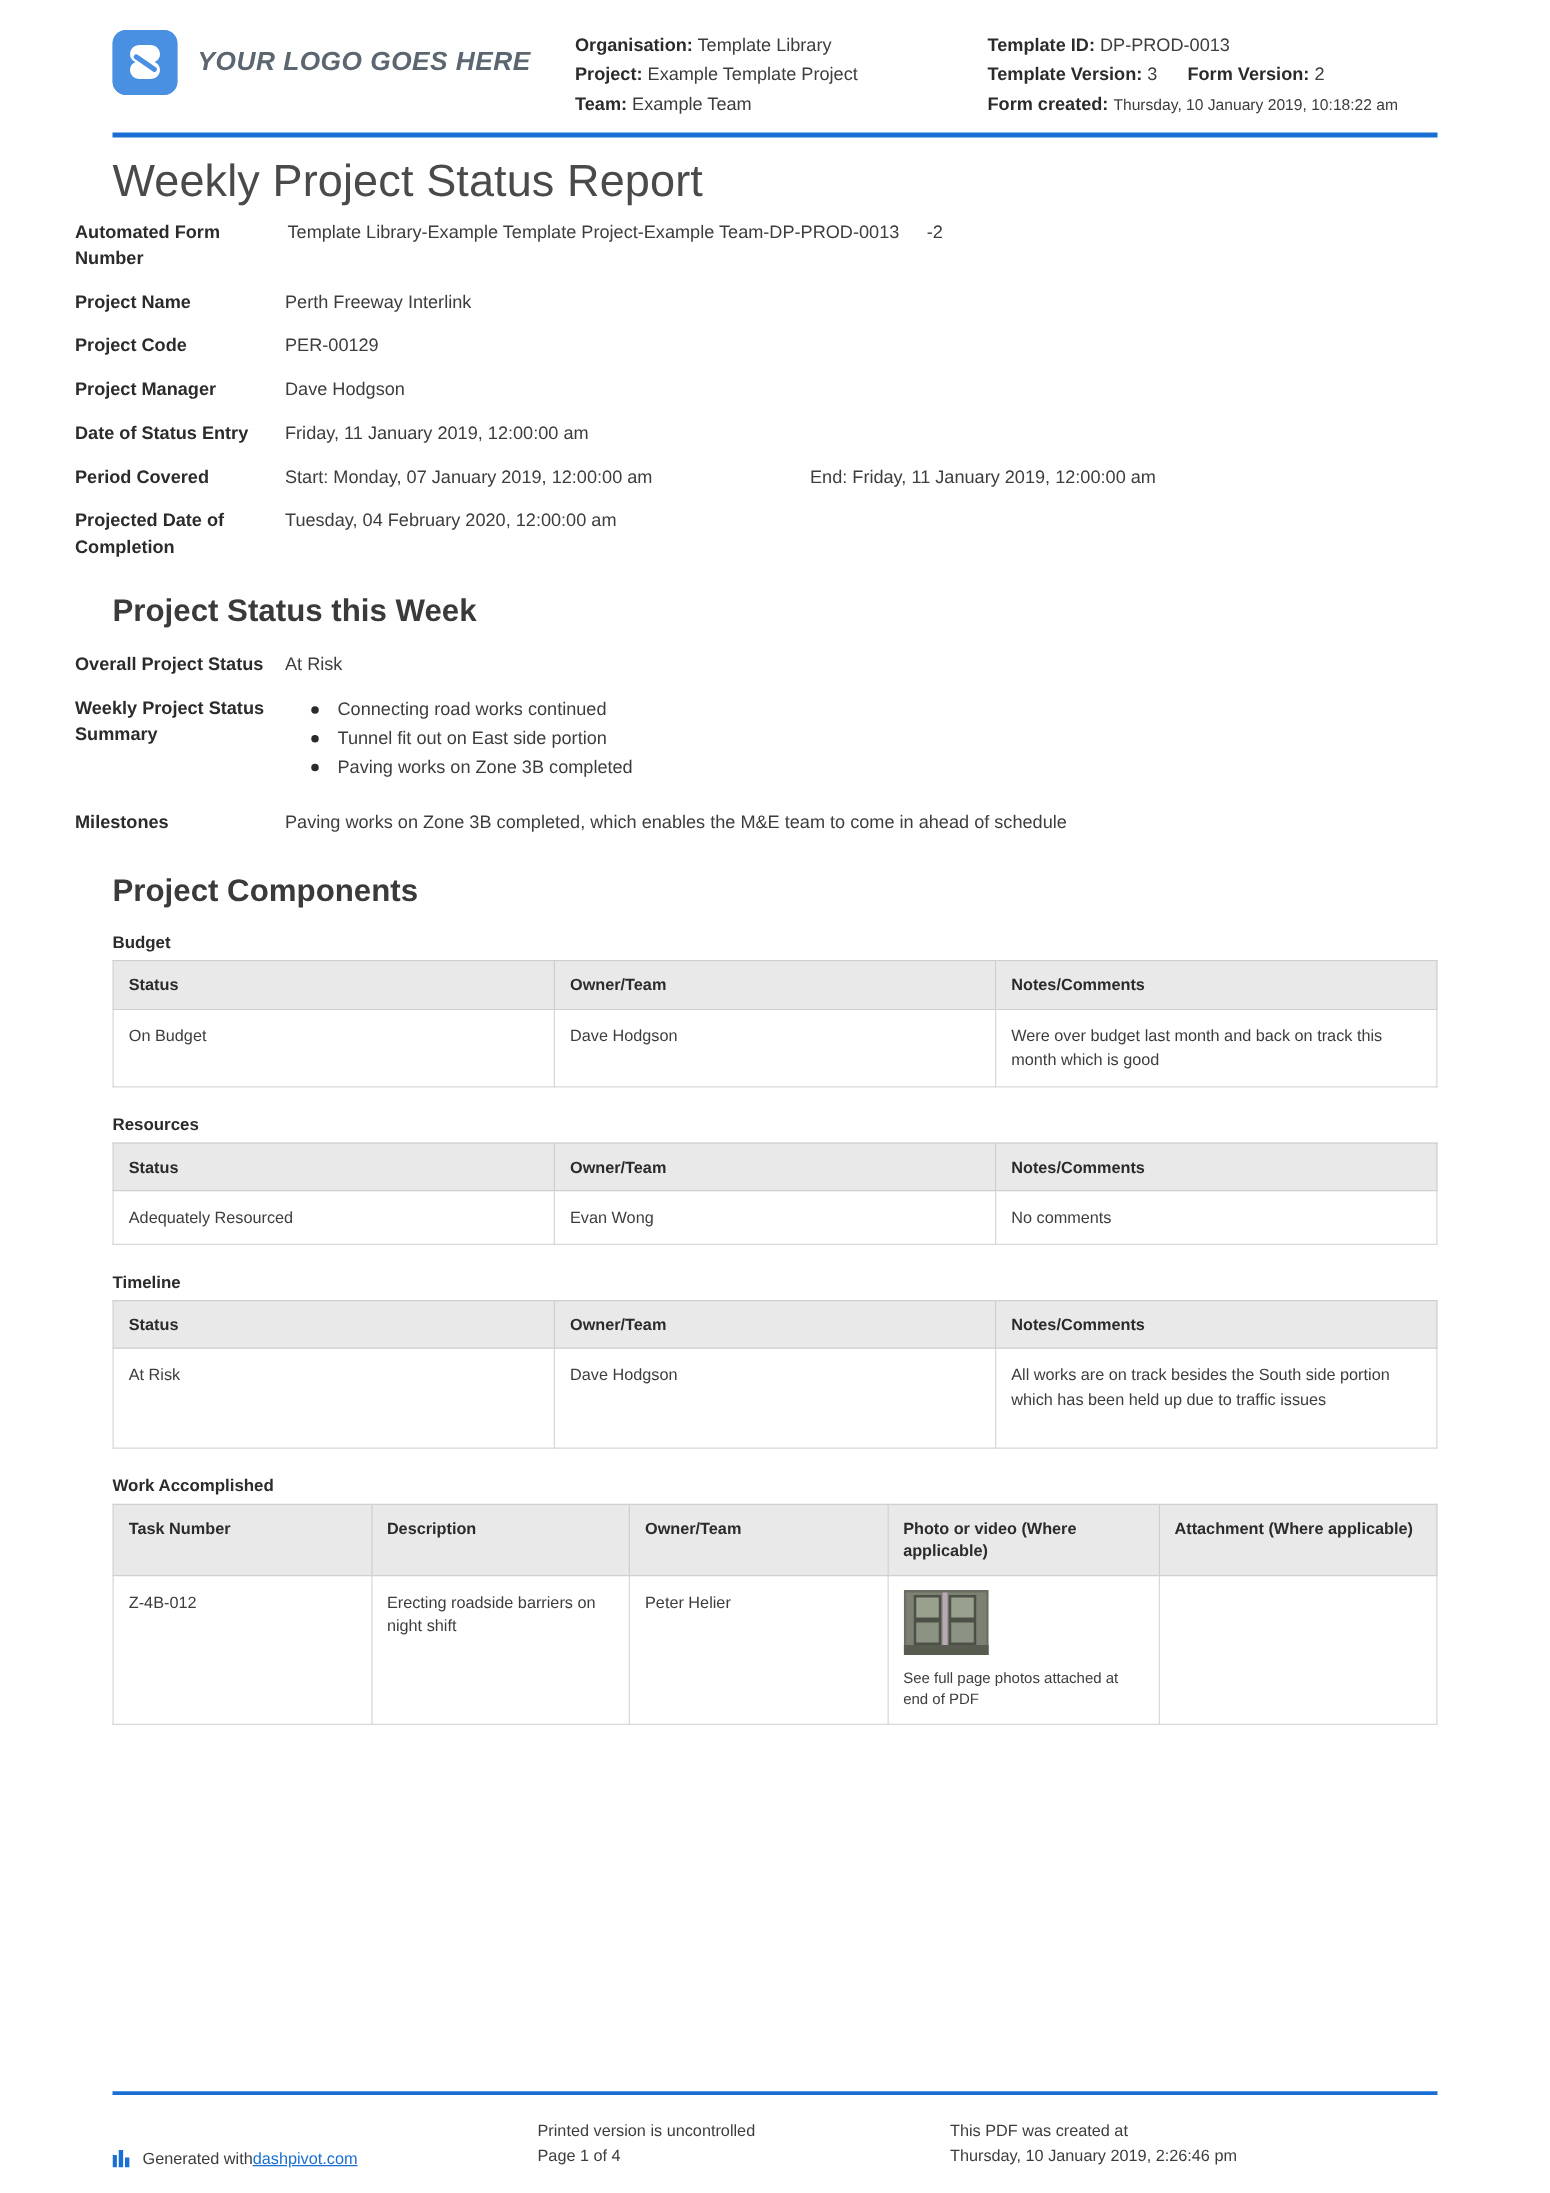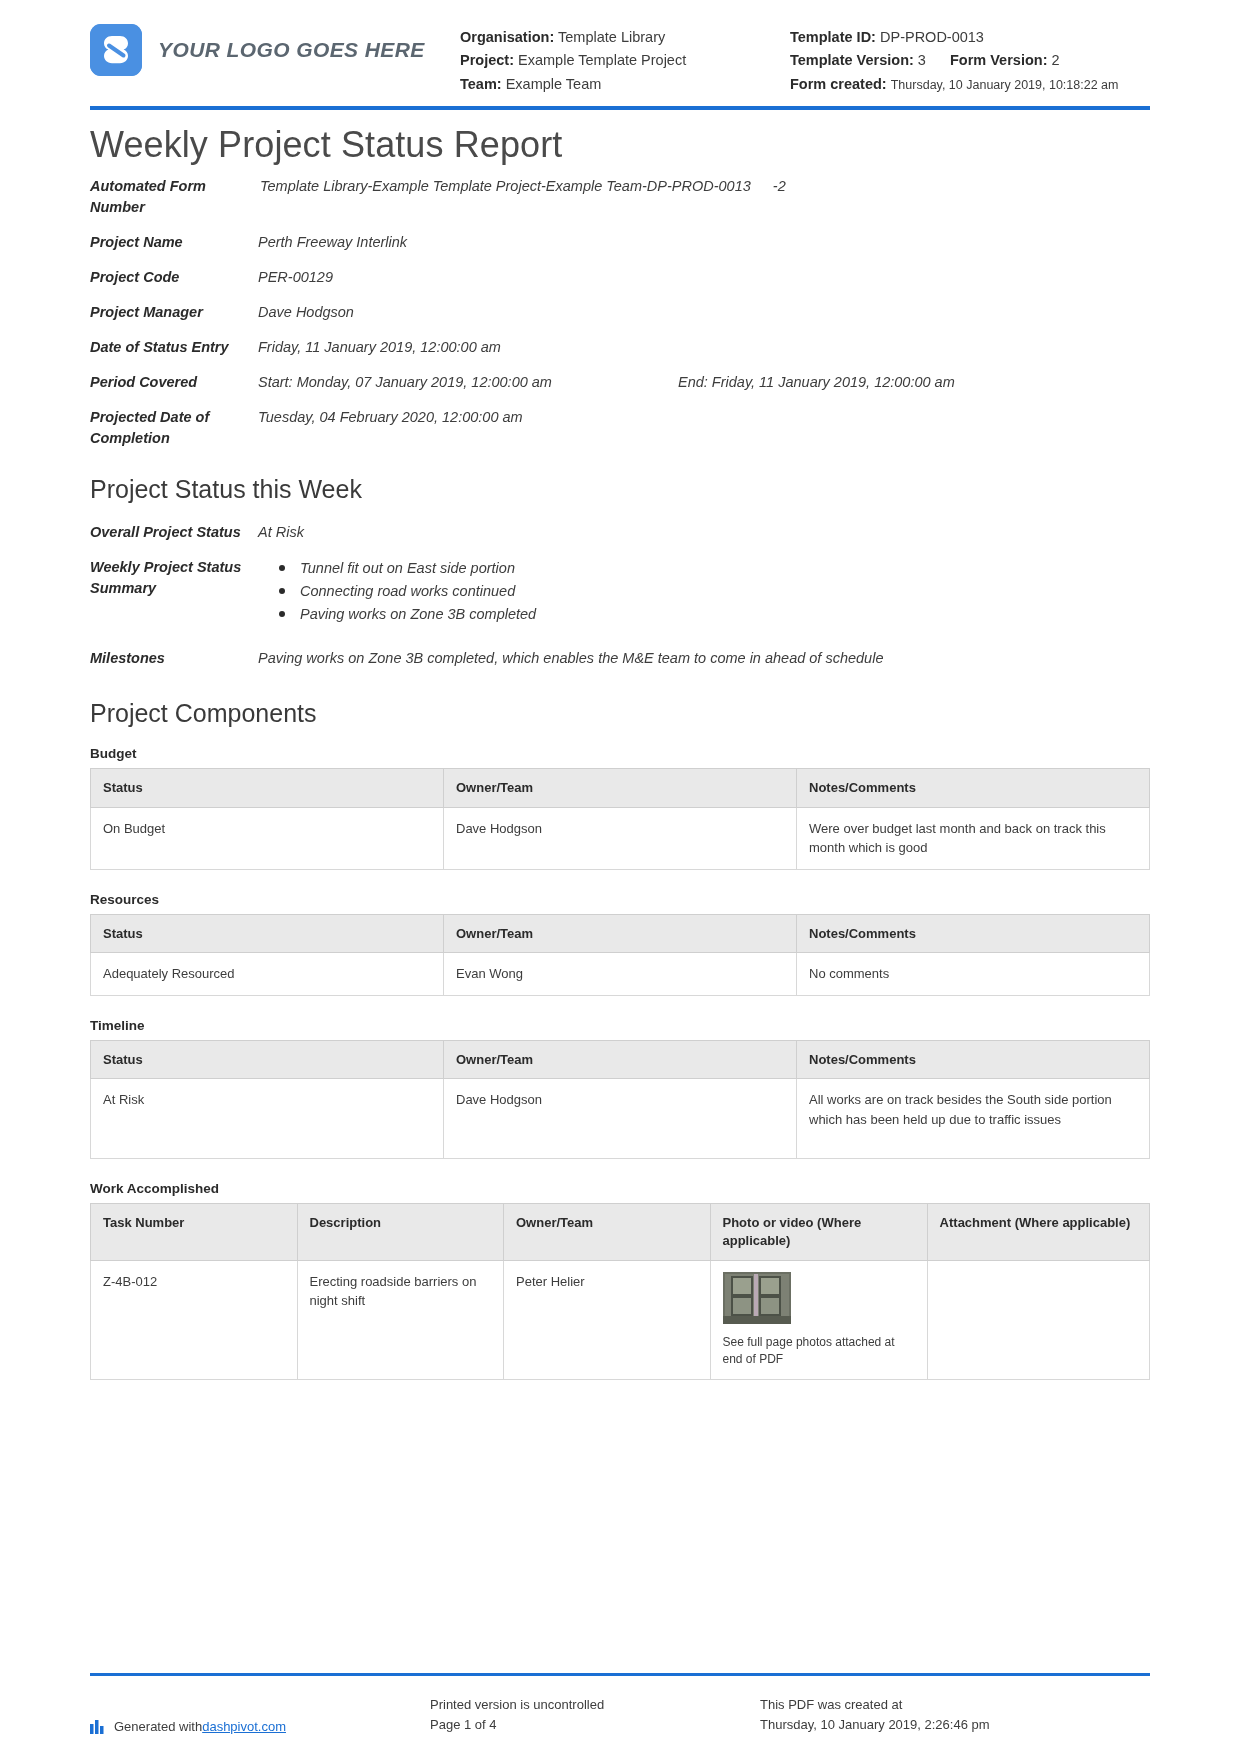--- a/index.html
+++ b/index.html
@@ -74,21 +74,21 @@
   
   h1.doc-title {
     font-size: 36px;
     font-weight: normal;
     color: #4a4a4a;
     margin: 14px 90px 10px 90px;
     letter-spacing: 0.1px;
   }
 
   
-  .fields { margin: 0 90px; font-style: italic; }
+  .fields { margin: 0 60px; }
   .field-row {
     display: flex;
     align-items: flex-start;
     margin-bottom: 14px;
   }
   .field-label {
     flex: 0 0 168px;
     font-weight: bold;
     font-size: 14.5px;
     color: #2b2b2b;
@@ -103,21 +103,21 @@
   .period-wrap { display: flex; width: 100%; }
   .period-start { flex: 0 0 420px; }
   .period-end { flex: 1 1 auto; }
 
   .auto-form-number { padding-left: 2px; }
   .afn-suffix { padding-left: 22px; }
 
   
   h2.section-title {
     font-size: 25px;
-    font-weight: normal;
+    font-weight: bold;
     color: #3a3a3a;
     margin: 26px 90px 18px 90px;
   }
   h2.section-title.tight { margin-top: 30px; }
 
   
   ul.bullets {
     margin: 0;
     padding: 0 0 0 42px;
     list-style: none;
@@ -338,22 +338,22 @@
 
     <div class="field-row">
       <div class="field-label">Overall Project Status</div>
       <div class="field-value">At Risk</div>
     </div>
 
     <div class="field-row">
       <div class="field-label">Weekly Project Status Summary</div>
       <div class="field-value">
         <ul class="bullets">
+          <li>Connecting road works continued</li>
           <li>Tunnel fit out on East side portion</li>
-          <li>Connecting road works continued</li>
           <li>Paving works on Zone 3B completed</li>
         </ul>
       </div>
     </div>
 
     <div class="field-row" style="margin-top:22px;">
       <div class="field-label">Milestones</div>
       <div class="field-value">Paving works on Zone 3B completed, which enables the M&amp;E team to come in ahead of schedule</div>
     </div>
   </div>

